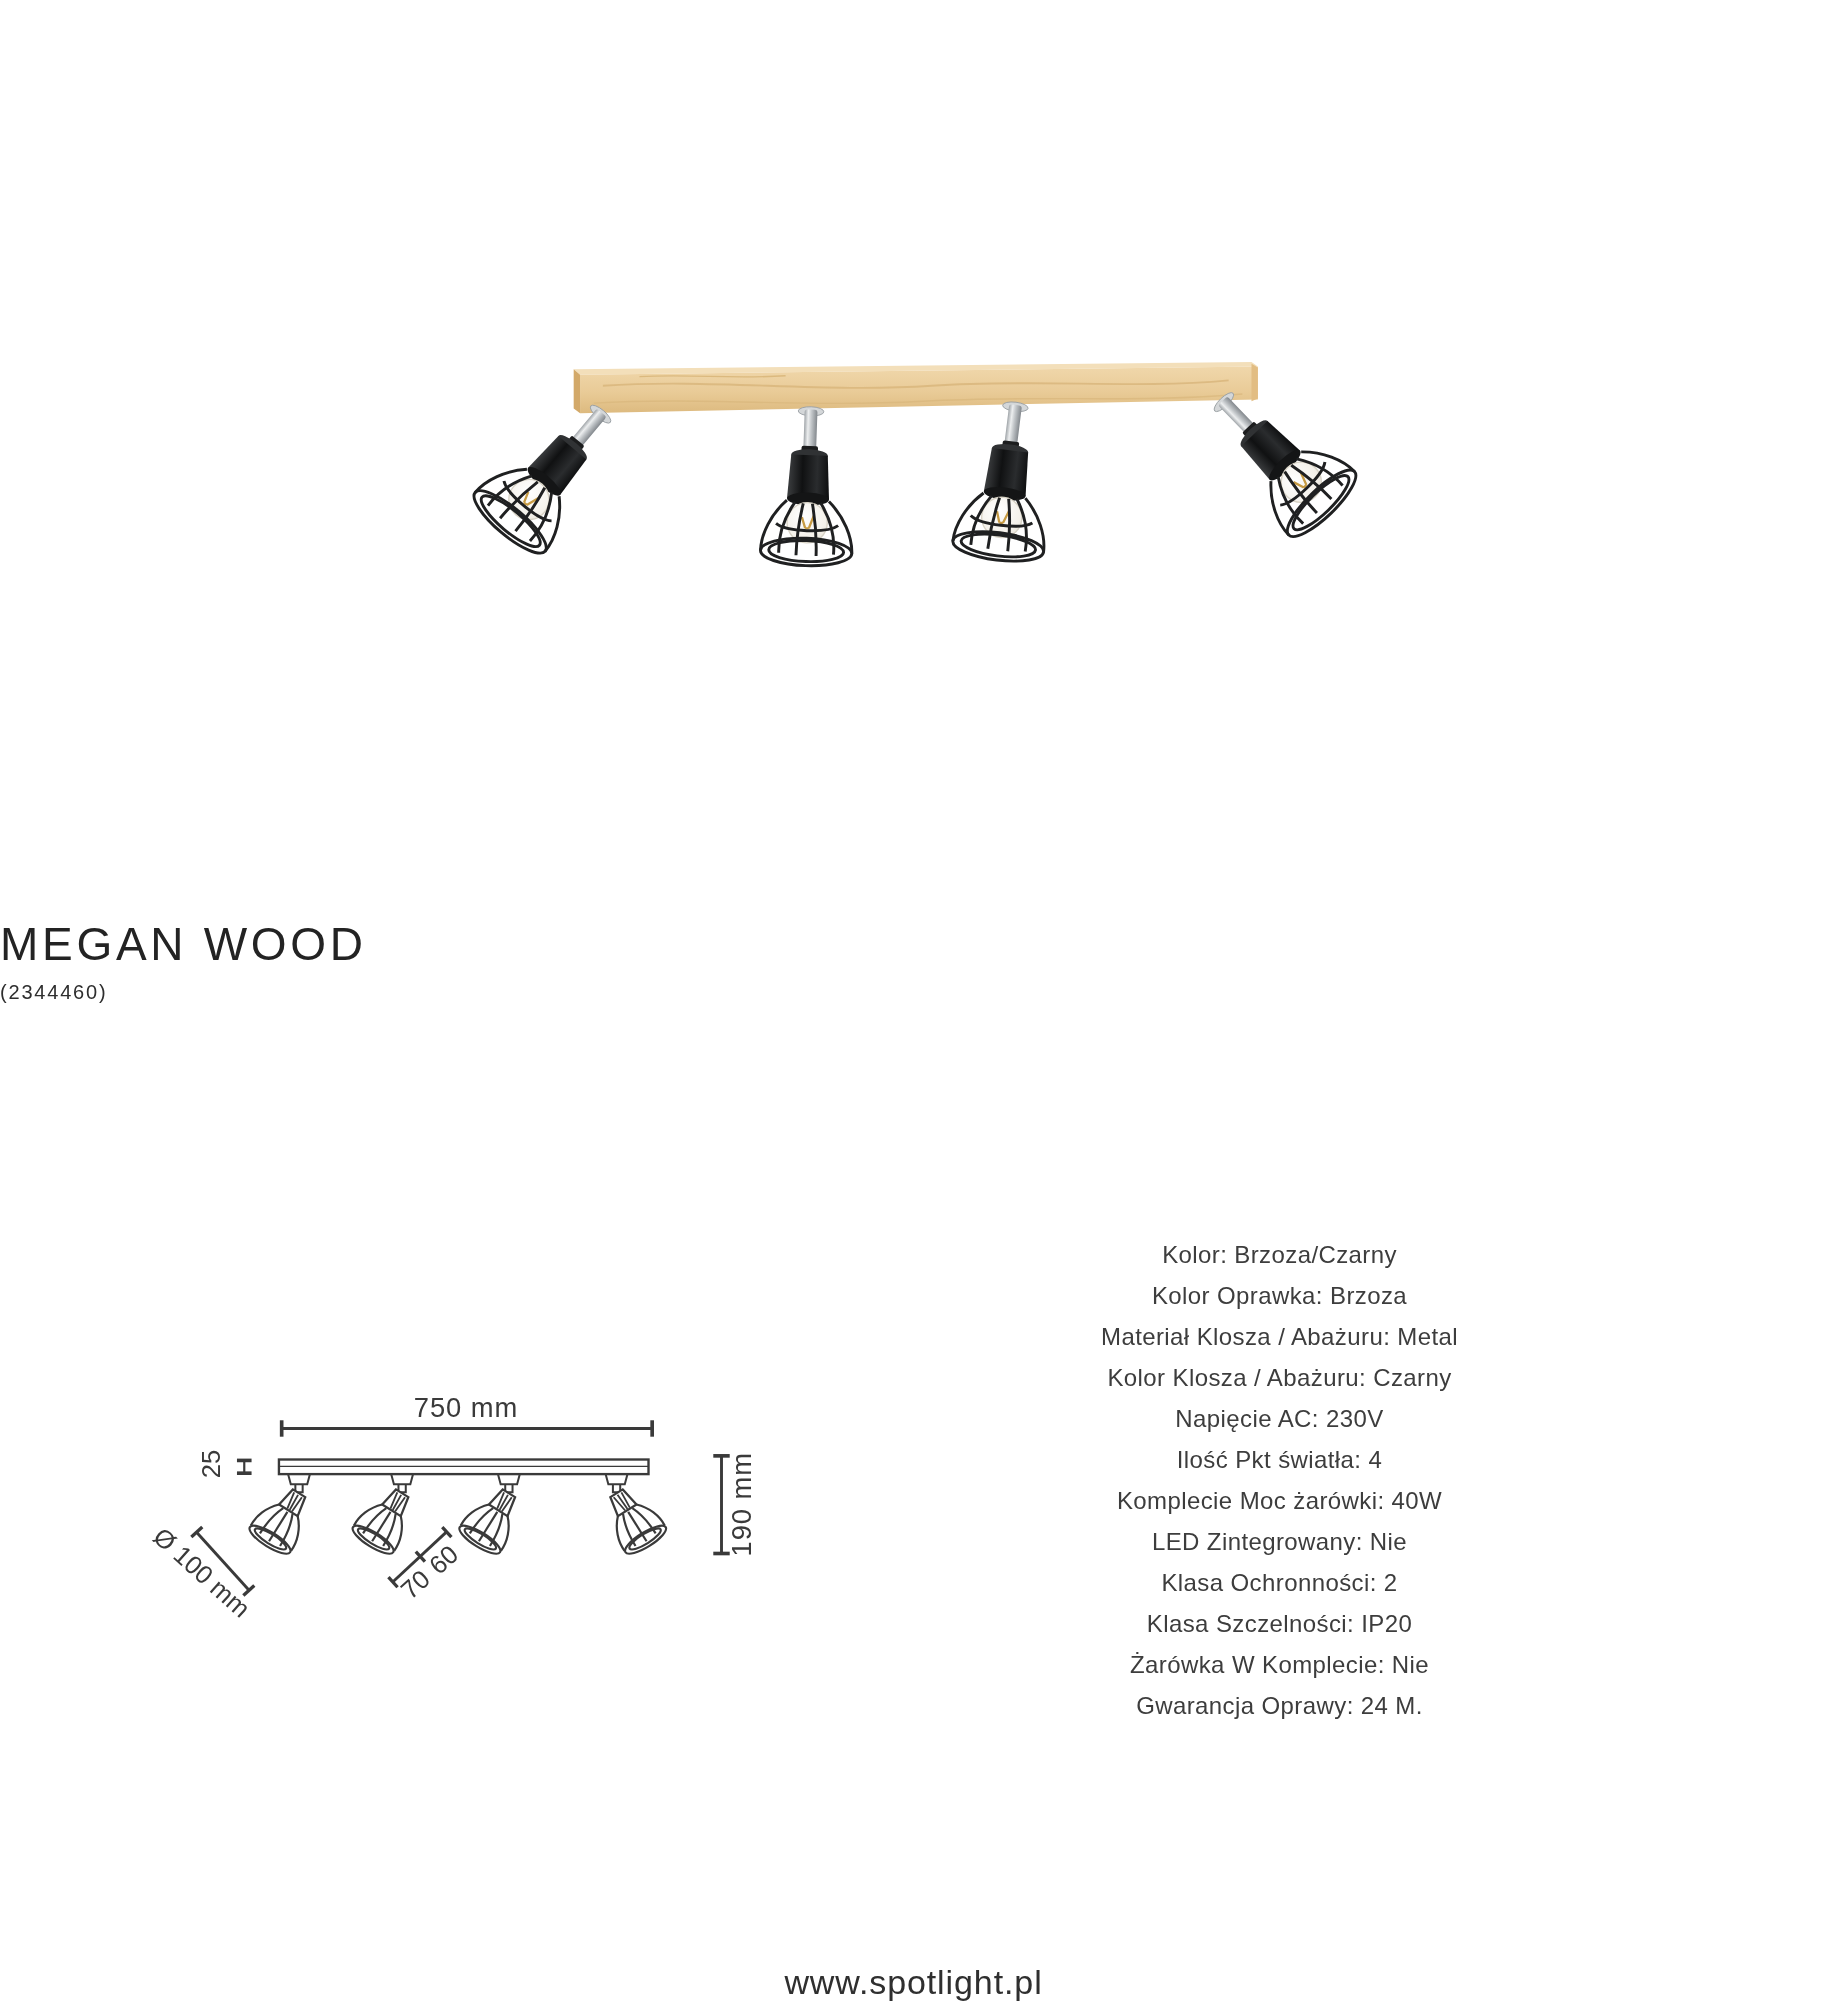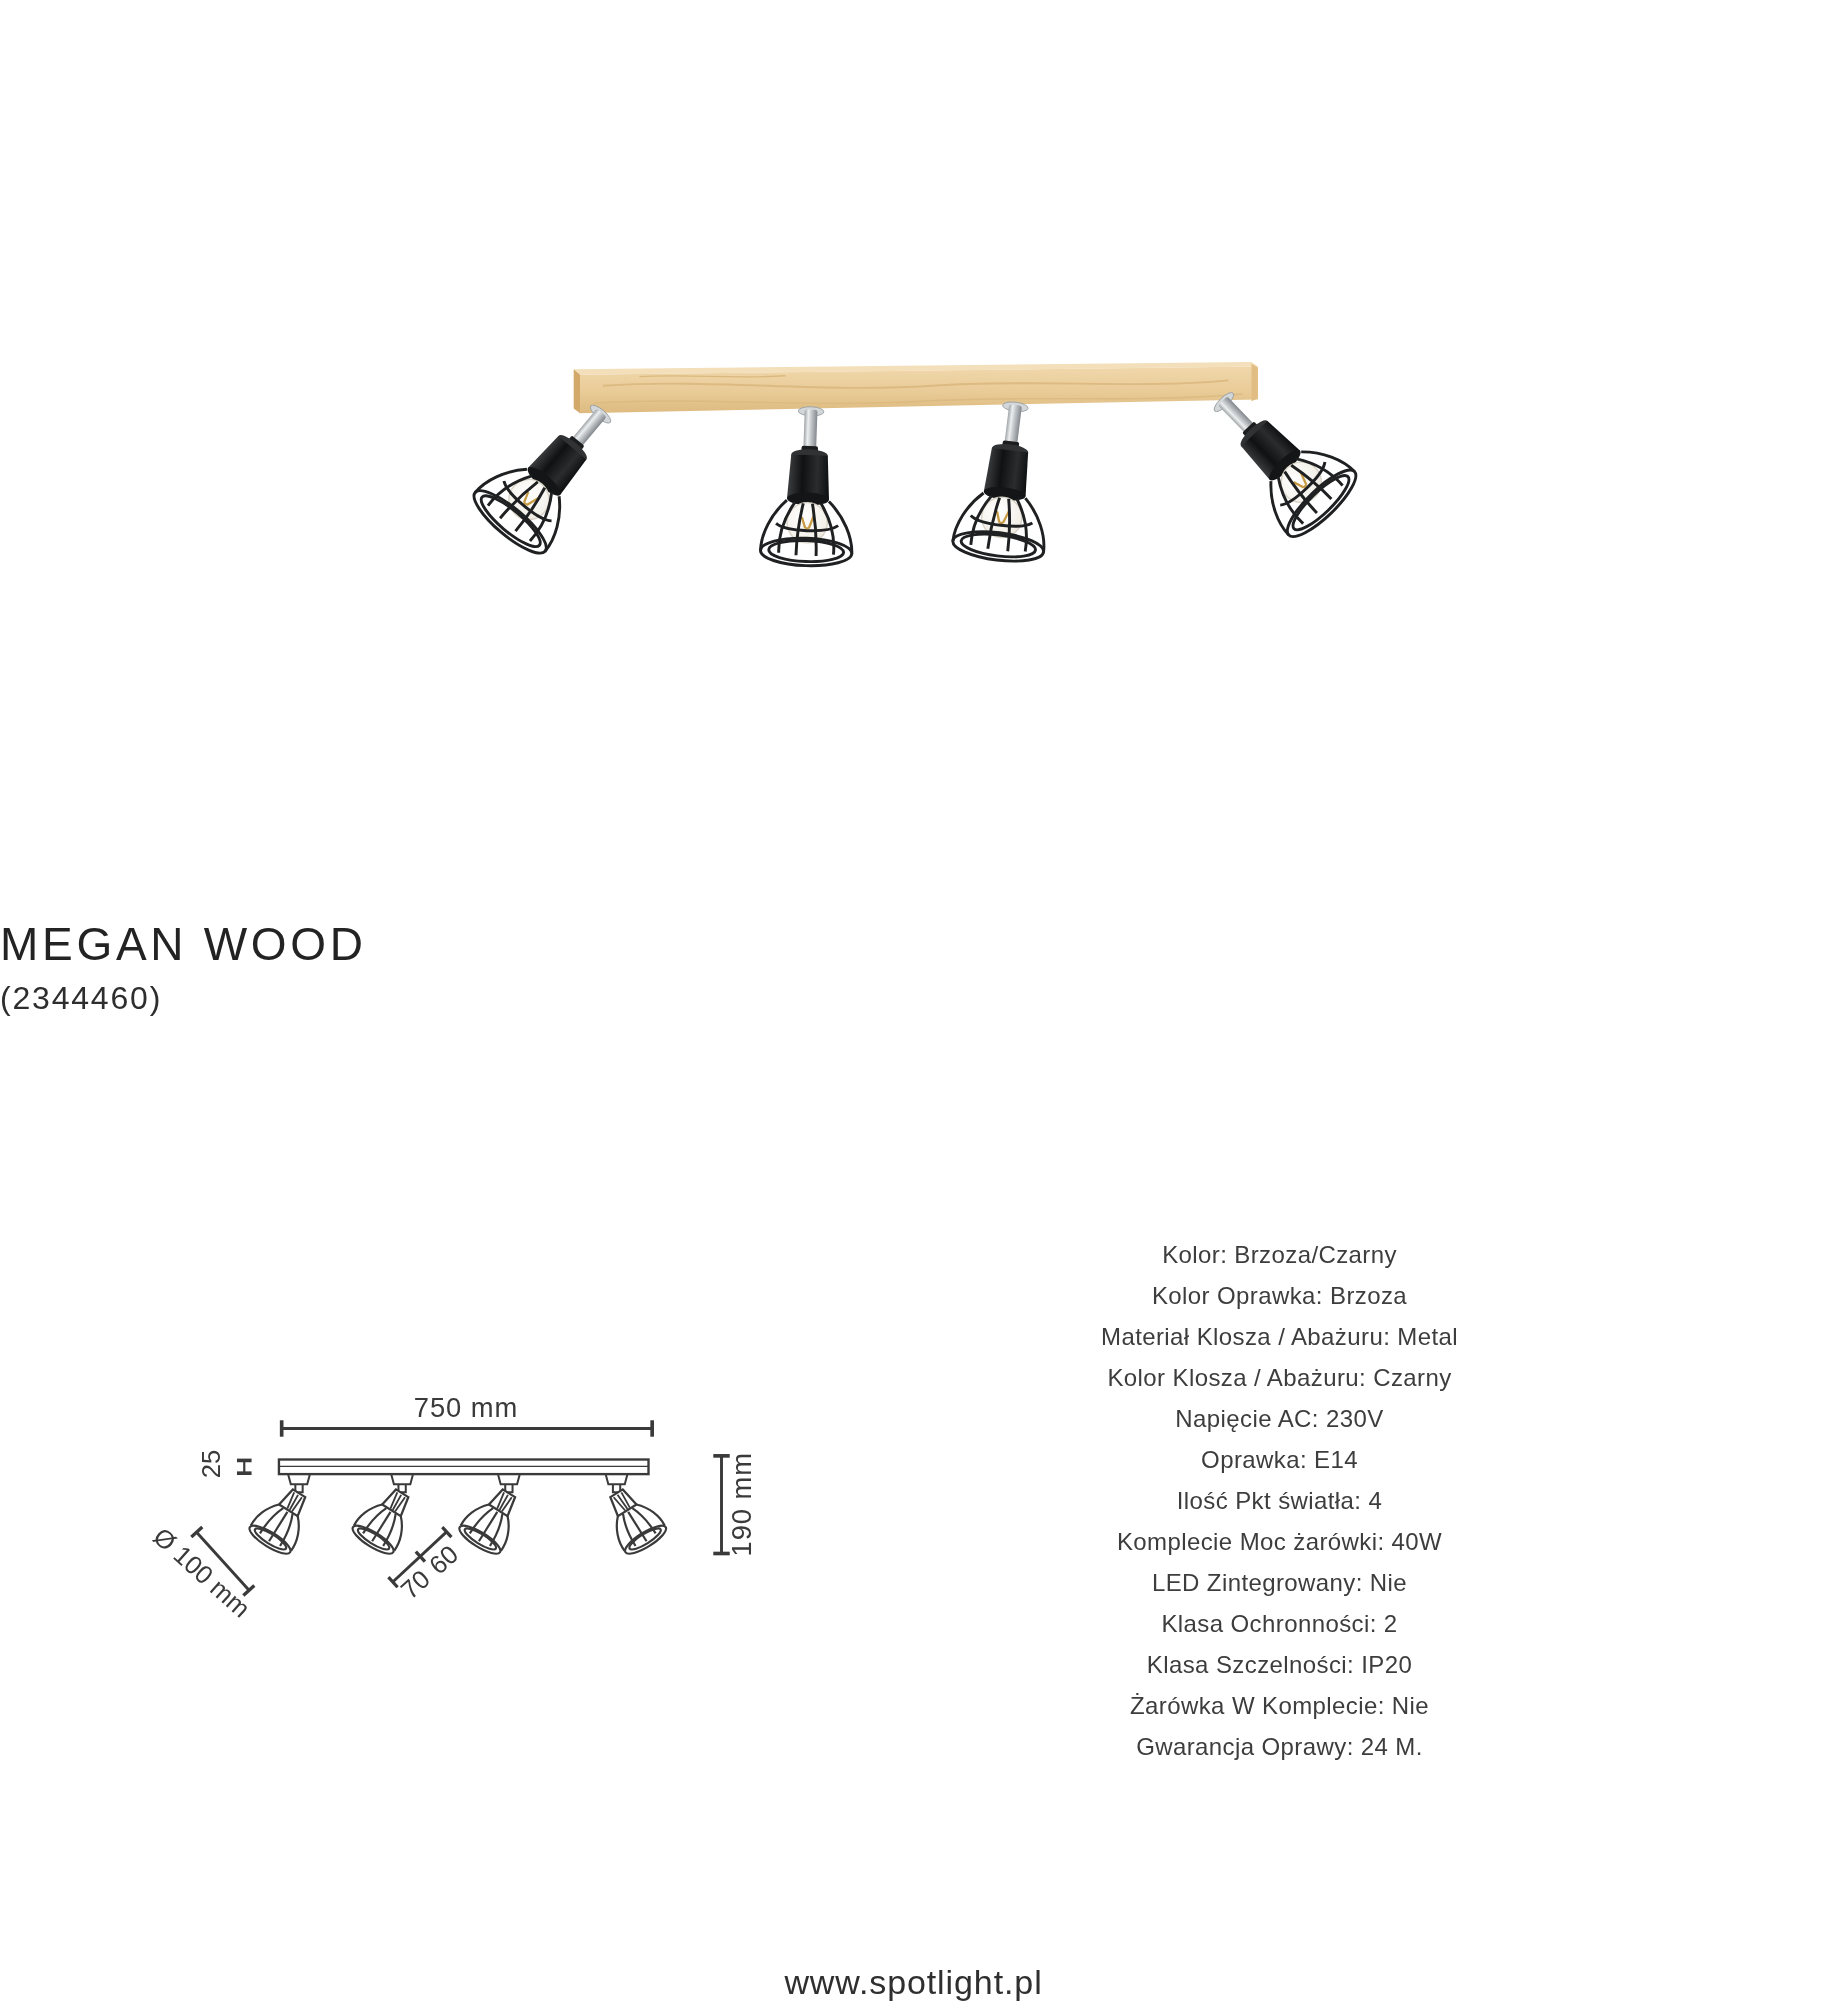--- a/index.html
+++ b/index.html
@@ -9,21 +9,21 @@
     background:#ffffff;
     font-family:"Liberation Sans", sans-serif;
     overflow:hidden;
   }
   .photo-wrap{position:absolute;left:0;top:0;width:1827px;height:640px;}
   .title-block{position:absolute;left:0;top:921px;width:1827px;text-align:left;color:#222222;}
   .product-title{
     font-size:46px;font-weight:400;letter-spacing:3.7px;color:#232323;line-height:1;
   }
   .product-code{
-    margin-top:14.6px;font-size:32px;font-weight:400;letter-spacing:1.8px;color:#2e2e2e;line-height:1;
+    margin-top:14.6px;font-size:20px;font-weight:400;letter-spacing:1.8px;color:#2e2e2e;line-height:1;
   }
   .specs{
     position:absolute;left:1051px;top:1234px;width:457px;
     text-align:center;color:#3d3d3d;
   }
   .spec-line{
     height:41px;line-height:41px;font-size:24px;font-weight:400;
     letter-spacing:0.4px;white-space:nowrap;
   }
   .drawing-wrap{position:absolute;left:137px;top:1371px;width:658px;height:292px;}
@@ -189,21 +189,20 @@
       </g>
     </svg>
   </div>
 
   <div class="specs">
     <div class="spec-line">Kolor: Brzoza/Czarny</div>
     <div class="spec-line">Kolor Oprawka: Brzoza</div>
     <div class="spec-line">Materiał Klosza / Abażuru: Metal</div>
     <div class="spec-line">Kolor Klosza / Abażuru: Czarny</div>
     <div class="spec-line">Napięcie AC: 230V</div>
-    <div class="spec-line">Oprawka: E14</div>
     <div class="spec-line">Ilość Pkt światła: 4</div>
     <div class="spec-line">Komplecie Moc żarówki: 40W</div>
     <div class="spec-line">LED Zintegrowany: Nie</div>
     <div class="spec-line">Klasa Ochronności: 2</div>
     <div class="spec-line">Klasa Szczelności: IP20</div>
     <div class="spec-line">Żarówka W Komplecie: Nie</div>
     <div class="spec-line">Gwarancja Oprawy: 24 M.</div>
   </div>
 
   <div class="footer">

